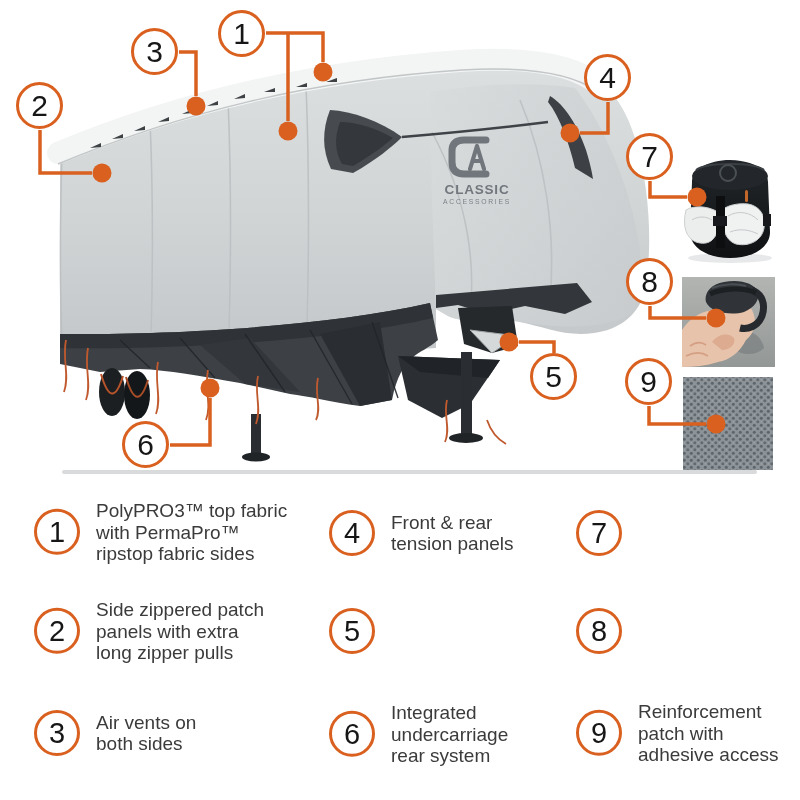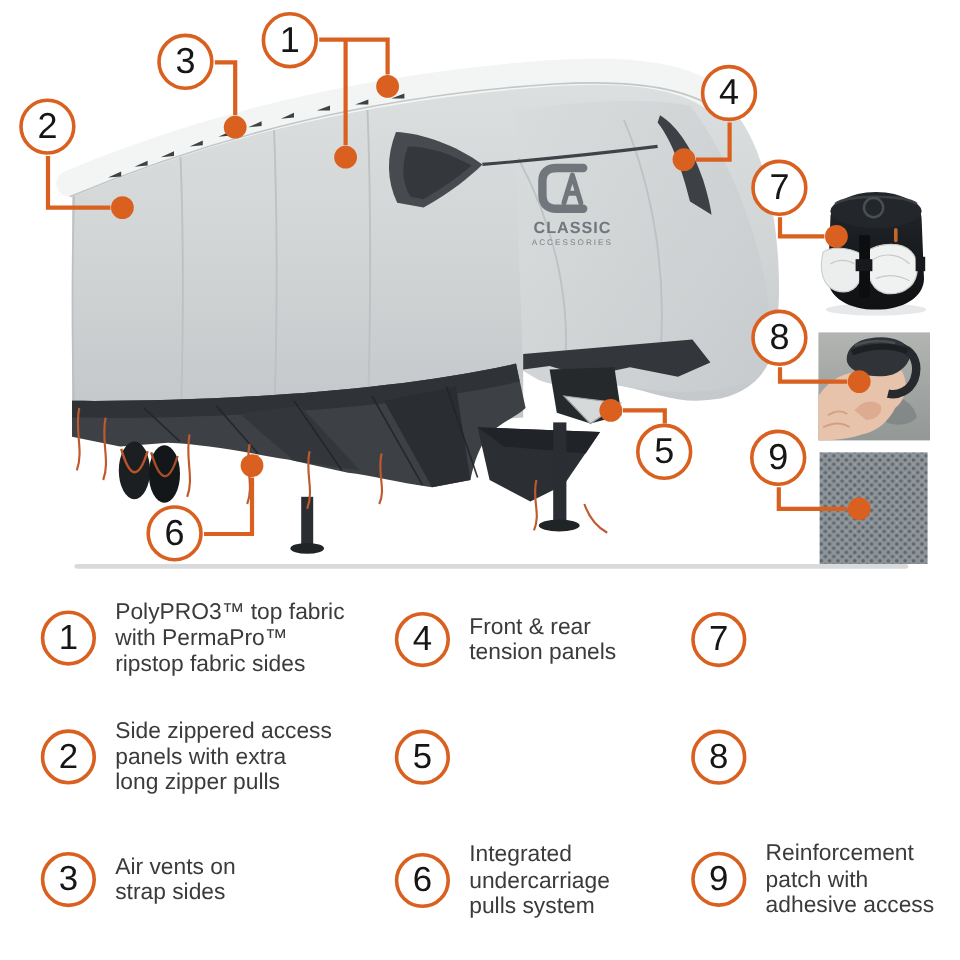--- a/index.html
+++ b/index.html
@@ -220,42 +220,42 @@
 
   <div>
     <div class="leg-item" style="left:34px;top:532px">
       <div class="leg-circle">1</div>
       <div class="leg-text">PolyPRO3™ top fabric
 with PermaPro™
 ripstop fabric sides</div>
     </div>
     <div class="leg-item" style="left:34px;top:631px">
       <div class="leg-circle">2</div>
-      <div class="leg-text">Side zippered access
+      <div class="leg-text">Side zippered patch
 panels with extra
 long zipper pulls</div>
     </div>
     <div class="leg-item" style="left:34px;top:733px">
       <div class="leg-circle">3</div>
       <div class="leg-text">Air vents on
-strap sides</div>
+both sides</div>
     </div>
     <div class="leg-item" style="left:329px;top:533px">
       <div class="leg-circle">4</div>
       <div class="leg-text">Front &amp; rear
 tension panels</div>
     </div>
     <div class="leg-item" style="left:329px;top:631px">
       <div class="leg-circle">5</div>
     </div>
     <div class="leg-item" style="left:329px;top:734px">
       <div class="leg-circle">6</div>
       <div class="leg-text">Integrated
 undercarriage
-pulls system</div>
+rear system</div>
     </div>
     <div class="leg-item" style="left:576px;top:533px">
       <div class="leg-circle">7</div>
     </div>
     <div class="leg-item" style="left:576px;top:631px">
       <div class="leg-circle">8</div>
     </div>
     <div class="leg-item" style="left:576px;top:733px">
       <div class="leg-circle">9</div>
       <div class="leg-text">Reinforcement

